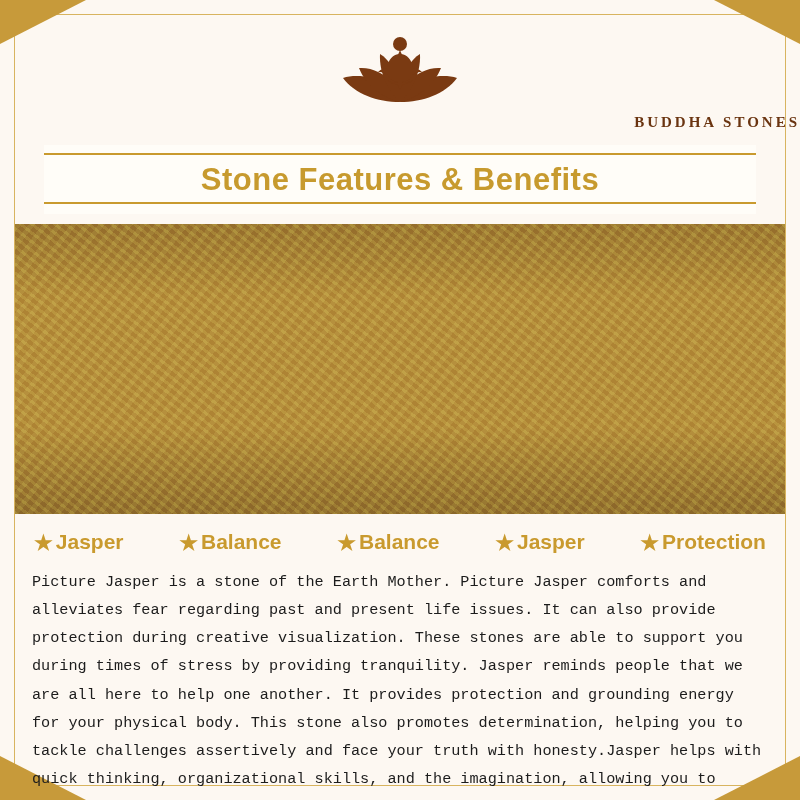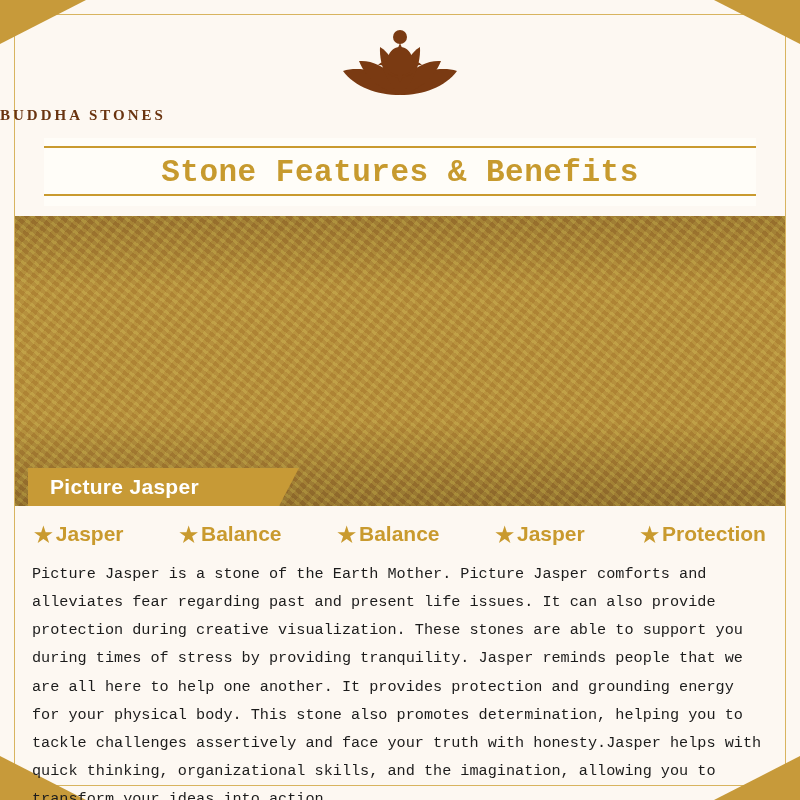--- a/index.html
+++ b/index.html
@@ -27,22 +27,22 @@
     position: absolute;
     left: 14px; top: 14px; right: 14px; bottom: 14px;
     border: 1px solid #d8b45f;
     pointer-events: none;
     z-index: 4;
   }
 
   
   .header {
     position: relative;
-    padding-top: 17px;
-    text-align: left;
+    padding-top: 24px;
+    text-align: right;
     z-index: 6;
   }
   .logo-mark {
     width: 150px;
     height: 86px;
     margin: 0 auto;
     display: block;
   }
   .brand-name {
     margin-top: 4px;
@@ -62,21 +62,21 @@
     padding: 8px 0 10px 0;
     z-index: 6;
   }
   .title-band .rule-top,
   .title-band .rule-bottom {
     height: 2px;
     background: #c99a2e;
     width: 100%;
   }
   .title-text {
-    font-family: Liberation Mono, monospace;
+    font-family: Liberation Sans, sans-serif;
     font-weight: bold;
     font-size: 31px;
     color: #c79a2e;
     letter-spacing: 0.5px;
     padding: 7px 0 4px 0;
   }
 
   
   .photo-wrap {
     position: relative;
@@ -252,23 +252,20 @@
   </div>
 
   <div class="title-band">
     <div class="rule-top"></div>
     <div class="title-text">Stone Features &amp; Benefits</div>
     <div class="rule-bottom"></div>
   </div>
 
   <div class="photo-wrap">
     <div class="photo"></div>
-    <div class="caption-ribbon">
-      <span class="caption-text">Picture Jasper</span>
-    </div>
   </div>
 
   <div class="benefits">
     <div class="benefit">
       <span class="star">★</span>
       <span>Jasper</span>
     </div>
     <div class="benefit">
       <span class="star">★</span>
       <span>Balance</span>

